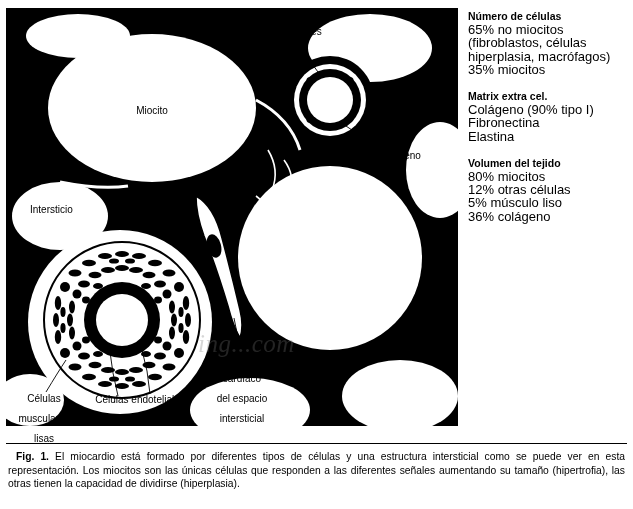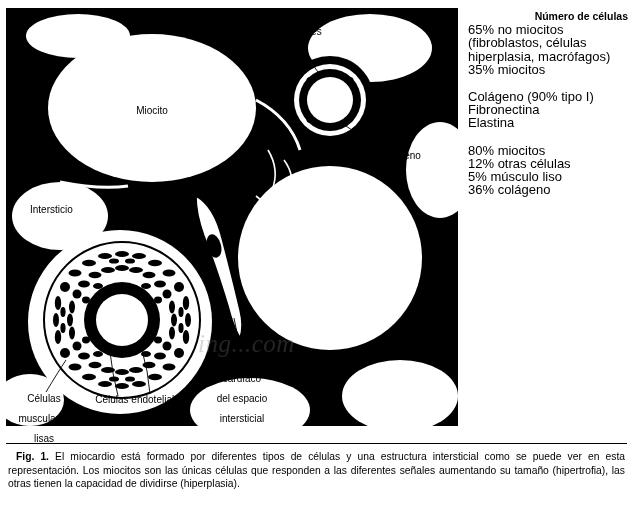--- a/index.html
+++ b/index.html
@@ -49,21 +49,20 @@
     top: 10px;
     width: 160px;
     font-size: 10.5px;
     line-height: 13.2px;
   }
   .side-block { margin-bottom: 14px; }
   .side-title {
     font-weight: bold;
     font-size: 10.5px;
     margin-bottom: 0px;
-    text-align: right;
   }
   .side-line { font-size: 13px; }
 
   
   #watermark {
     position: absolute;
     left: 198px;
     top: 330px;
     font-family: Liberation Serif, serif;
     font-size: 25px;
@@ -282,26 +281,28 @@
 
     <div class="side-block">
       <div class="side-title">Número de células</div>
       <div class="side-line">65% no miocitos</div>
       <div class="side-line">(fibroblastos, células</div>
       <div class="side-line">hiperplasia, macrófagos)</div>
       <div class="side-line">35% miocitos</div>
     </div>
 
     <div class="side-block">
+      <div class="side-title">Matrix extra cel.</div>
       <div class="side-line">Colágeno (90% tipo I)</div>
       <div class="side-line">Fibronectina</div>
       <div class="side-line">Elastina</div>
     </div>
 
     <div class="side-block">
+      <div class="side-title">Volumen del tejido</div>
       <div class="side-line">80% miocitos</div>
       <div class="side-line">12% otras células</div>
       <div class="side-line">5% músculo liso</div>
       <div class="side-line">36% colágeno</div>
     </div>
 
   </div>
 
   <div id="caption-wrap">
     <div id="caption-rule"></div>

